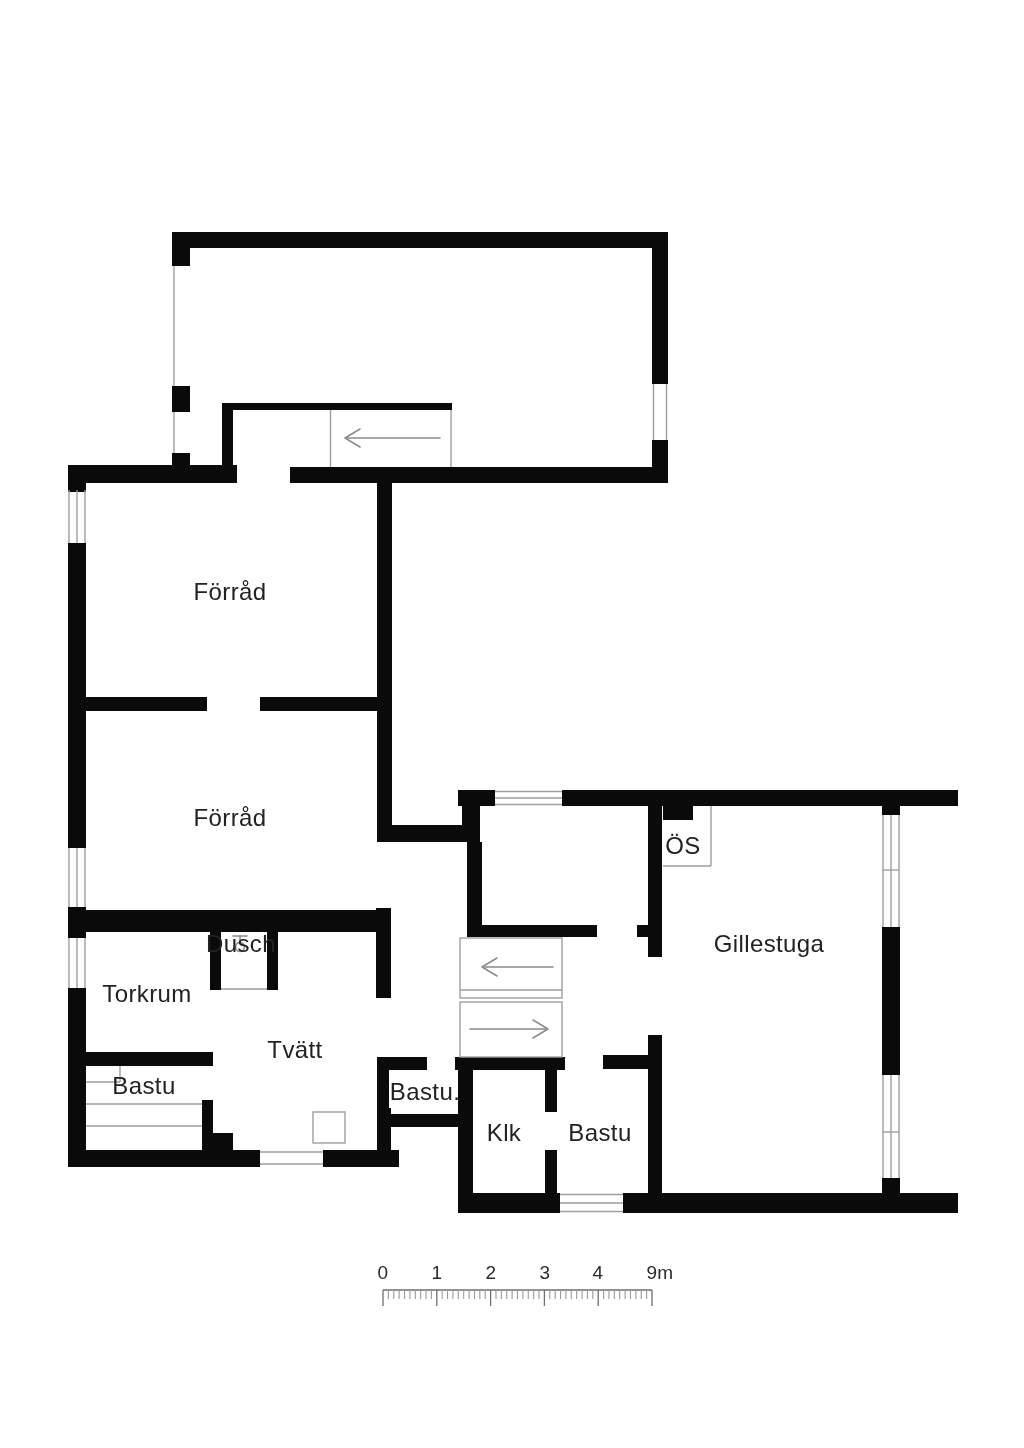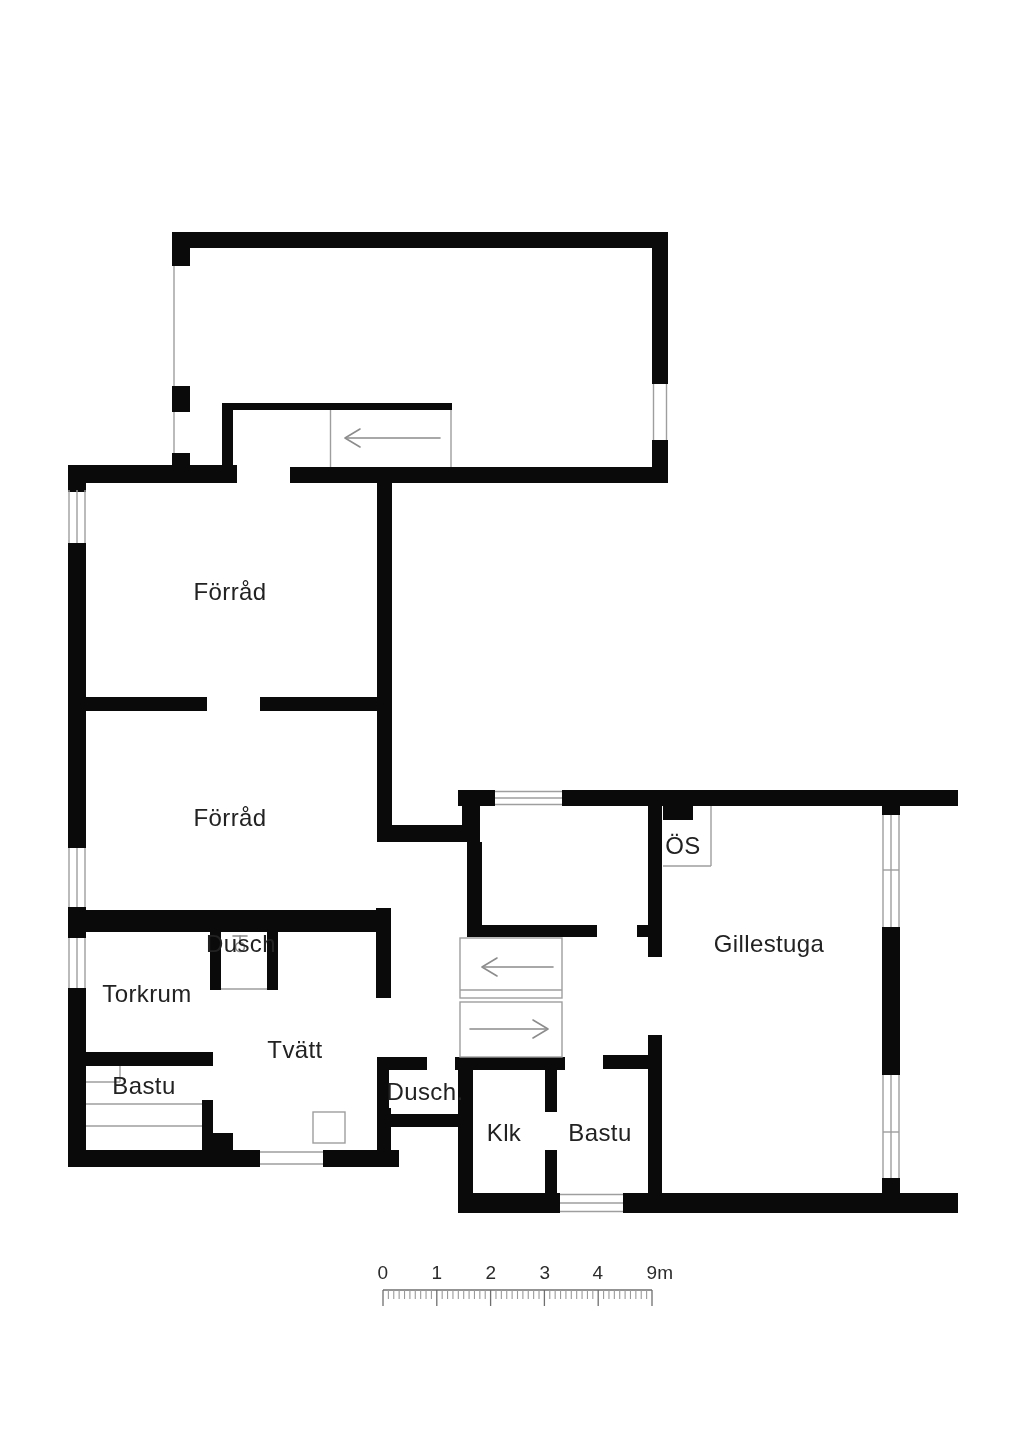--- a/index.html
+++ b/index.html
@@ -262,21 +262,21 @@
         <line class="rk" x1="652" y1="1290" x2="652" y2="1306"></line>
       </g>
   </svg>
 
   <span class="room-label" style="left:230px;top:592px">Förråd</span>
   <span class="room-label" style="left:230px;top:818px">Förråd</span>
   <span class="room-label" style="left:147px;top:994px">Torkrum</span>
   <span class="room-label" style="left:241px;top:944px">Dusch</span>
   <span class="room-label" style="left:295px;top:1050px">Tvätt</span>
   <span class="room-label" style="left:144px;top:1086px">Bastu</span>
-  <span class="room-label" style="left:425px;top:1092px">Dusch.</span>
+  <span class="room-label" style="left:425px;top:1092px">Bastu.</span>
   <span class="room-label" style="left:504px;top:1133px">Klk</span>
   <span class="room-label" style="left:600px;top:1133px">Bastu</span>
   <span class="room-label" style="left:769px;top:944px">Gillestuga</span>
   <span class="room-label" style="left:683px;top:846px">ÖS</span>
 
   <span class="scale-label" style="left:383px;top:1273px">0</span>
   <span class="scale-label" style="left:437px;top:1273px">1</span>
   <span class="scale-label" style="left:491px;top:1273px">2</span>
   <span class="scale-label" style="left:545px;top:1273px">3</span>
   <span class="scale-label" style="left:598px;top:1273px">4</span>

